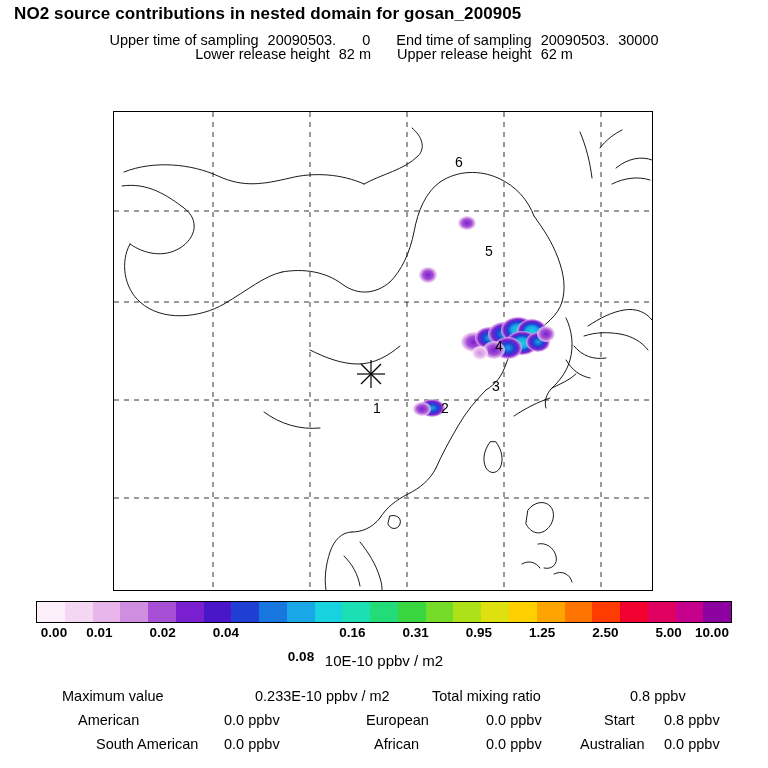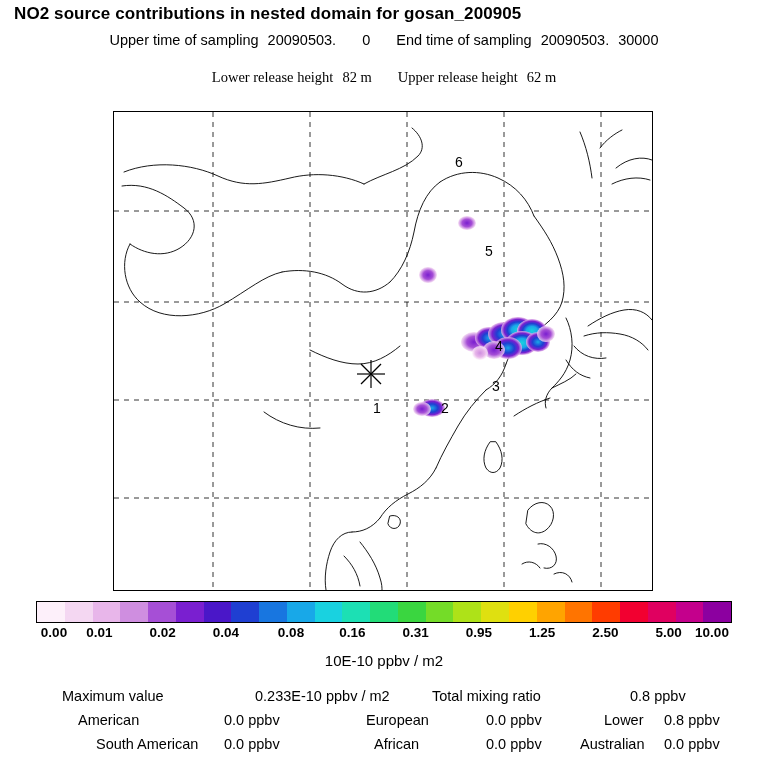--- a/index.html
+++ b/index.html
@@ -31,21 +31,21 @@
     white-space: nowrap;
   }
   .subline {
     position: absolute;
     width: 768px;
     text-align: center;
     font-size: 14.5px;
     white-space: nowrap;
   }
   .subline1 { top: 32px; }
-  .subline2 { top: 69px; font-family: Liberation Serif, serif; }
+  .subline2 { top: 46px; }
   .subline3 { top: 87px; }
   .sub-seg { display: inline-block; }
   .gap-lg { display: inline-block; width: 26px; }
   .gap-sm { display: inline-block; width: 9px; }
 
   
   .map-wrap {
     position: absolute;
     left: 113px;
     top: 111px;
@@ -281,21 +281,21 @@
       <div style="background: rgb(242, 0, 48);"></div>
       <div style="background: rgb(224, 0, 96);"></div>
       <div style="background: rgb(196, 0, 140);"></div>
       <div style="background: rgb(140, 0, 160);"></div>
     </div>
   <div class="cbar-labels" id="cbar-labels">
       <span style="left: 54px;">0.00</span>
       <span style="left: 99.2727px;">0.01</span>
       <span style="left: 162.545px;">0.02</span>
       <span style="left: 225.818px;">0.04</span>
-      <span style="left: 291px;">0.08</span>
+      <span style="left: 301px; margin-top: 24px;">0.08</span>
       <span style="left: 352.364px;">0.16</span>
       <span style="left: 415.636px;">0.31</span>
       <span style="left: 478.909px;">0.95</span>
       <span style="left: 542.182px;">1.25</span>
       <span style="left: 605.455px;">2.50</span>
       <span style="left: 668.727px;">5.00</span>
       <span style="left: 712px;">10.00</span>
     </div>
   <div class="cbar-unit">10E-10 ppbv / m2</div>
 
@@ -304,21 +304,21 @@
     <span class="cell" style="left:215px;margin-left:40px;">0.233E-10 ppbv / m2</span>
     <span class="cell" style="left:432px;">Total mixing ratio</span>
     <span class="cell" style="left:630px;">0.8 ppbv</span>
   </div>
 
   <div class="foot foot2">
     <span class="cell" style="left:78px;">American</span>
     <span class="cell" style="left:224px;">0.0 ppbv</span>
     <span class="cell" style="left:366px;">European</span>
     <span class="cell" style="left:486px;">0.0 ppbv</span>
-    <span class="cell" style="left:604px;">Lower</span>
+    <span class="cell" style="left:604px;">Start</span>
     <span class="cell" style="left:664px;">0.8 ppbv</span>
   </div>
 
   <div class="foot foot3">
     <span class="cell" style="left:64px;margin-left:32px;">South American</span>
     <span class="cell" style="left:224px;">0.0 ppbv</span>
     <span class="cell" style="left:374px;">African</span>
     <span class="cell" style="left:486px;">0.0 ppbv</span>
     <span class="cell" style="left:580px;text-align:right;">Australian</span>
     <span class="cell" style="left:664px;">0.0 ppbv</span>

